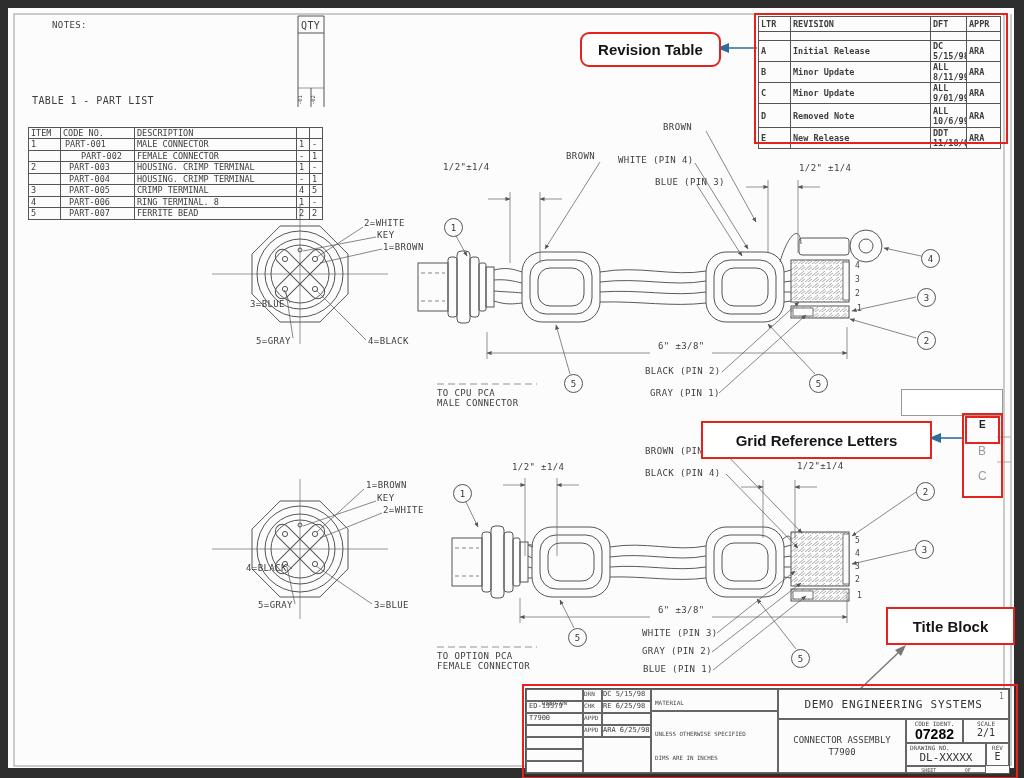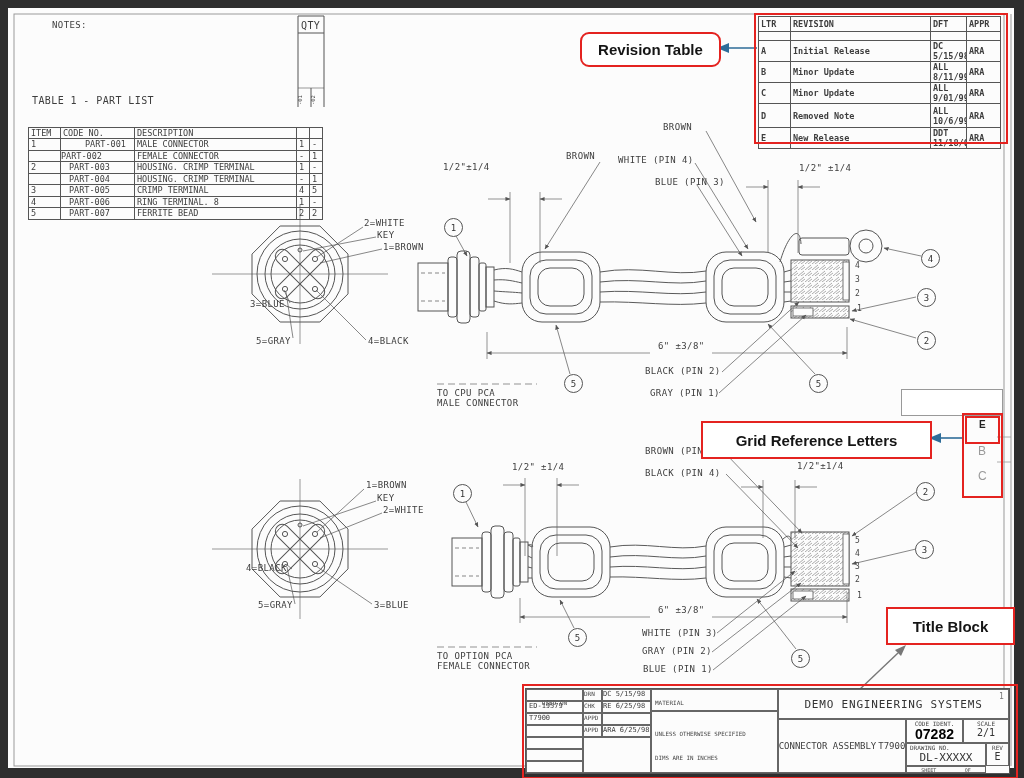--- a/index.html
+++ b/index.html
@@ -262,28 +262,28 @@
   <tbody>
       <tr style="height:11px">
     <th>ITEM</th>
     <th>CODE NO.</th>
     <th>DESCRIPTION</th>
     <th class="plq"></th>
     <th class="plq"></th>
   </tr>
   <tr style="height:11.5px">
         <td class="plq">1</td>
-        <td style="padding-left:24px">PART-001</td>
+        <td style="padding-left:4px">PART-001</td>
         <td>MALE CONNECTOR</td>
         <td class="plq">1</td>
         <td class="plq">-</td>
       </tr>
   <tr style="height:11.5px">
         <td class="plq"></td>
-        <td style="padding-left:0">PART-002</td>
+        <td style="padding-left:20px">PART-002</td>
         <td>FEMALE CONNECTOR</td>
         <td class="plq">-</td>
         <td class="plq">1</td>
       </tr>
   <tr style="height:11.5px">
         <td class="plq">2</td>
         <td style="padding-left:8px">PART-003</td>
         <td>HOUSING. CRIMP TERMINAL</td>
         <td class="plq">1</td>
         <td class="plq">-</td>
@@ -474,21 +474,21 @@
     
     
     
     
     
   </div>
 
   <div class="tc" style="left:252px;top:0;width:231px;height:30px;display:flex;align-items:center;justify-content:center;">
     <span style="font:11px 'DejaVu Sans Mono',monospace;letter-spacing:.8px;color:#333">DEMO ENGINEERING SYSTEMS</span>
   </div>
-  <div class="tc" style="left:252px;top:30px;width:128px;height:54px;display:flex;flex-direction:row;align-items:center;justify-content:center;gap:2px;">
+  <div class="tc" style="left:252px;top:30px;width:128px;height:54px;display:flex;flex-direction:column;align-items:center;justify-content:center;gap:2px;">
     <span class="t9">CONNECTOR ASSEMBLY</span>
     <span class="t9">T7900</span>
   </div>
   <div class="tc" style="left:380px;top:30px;width:57px;height:24px;text-align:center;">
     <div class="t6">CODE IDENT.</div>
     <div style="font:bold 14px 'Liberation Sans',sans-serif;color:#000;margin-top:-1px">07282</div>
   </div>
   <div class="tc" style="left:437px;top:30px;width:46px;height:24px;text-align:center;">
     <div class="t6">SCALE</div>
     <div style="font:10px 'DejaVu Sans Mono',monospace;color:#333">2/1</div>

